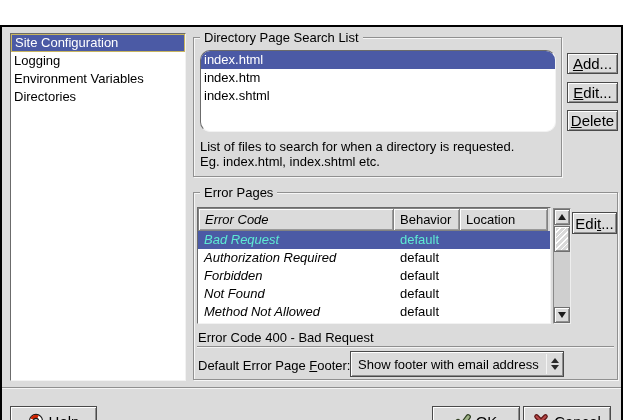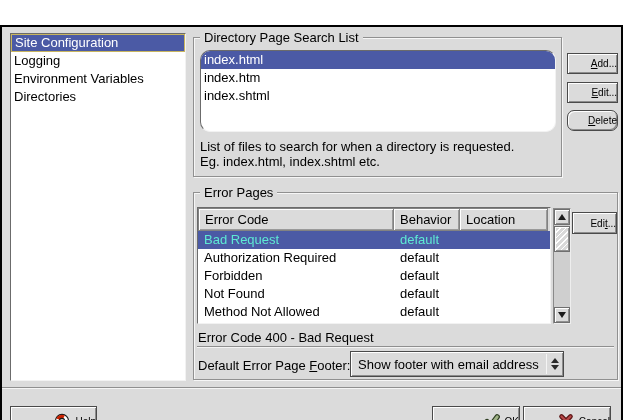--- a/index.html
+++ b/index.html
@@ -23,42 +23,42 @@
     box-shadow: inset 1px 1px 0 #f6f6f6, 1px 1px 0 #f6f6f6;
   }
   .group-label {
     position: absolute; top: -8px; left: 6px; background: #dbdbdb;
     padding: 0 4px; line-height: 15px; white-space: nowrap;
   }
   .btn {
     position: absolute; background: #dbdbdb;
     border: 1px solid #4a4a4a;
     box-shadow: inset 1px 1px 0 #ffffff, inset -1px -1px 0 #8d8d8d;
-    display: flex; align-items: center; justify-content: flex-end;
-    font-size: 10px; white-space: nowrap; gap: 5px; cursor: default;
+    display: flex; align-items: center; justify-content: center;
+    font-size: 15px; white-space: nowrap; gap: 5px; cursor: default;
   }
   .mn { text-decoration: underline; }
   .desc-line { white-space: nowrap; }
   
   .etable {
     position: absolute; background: #fff;
     border: 1px solid; border-color: #6b6b6b #f2f2f2 #f2f2f2 #6b6b6b;
   }
   .thead { display: flex; height: 23px; background: #dbdbdb; }
   .th {
     height: 23px; line-height: 22px; padding: 0 6px;
     background: #dbdbdb; border: 1px solid #828282;
     box-shadow: inset 1px 1px 0 #ffffff, inset -1px -1px 0 #9a9a9a;
     margin-left: -1px; overflow: hidden;
   }
   .th:first-child { margin-left: 0; }
   .trow { display: flex; height: 18px; line-height: 18px; }
   .trow.selected { background: #4b5aa5; color: #5eead4; }
   .td { padding: 0 6px; overflow: hidden; white-space: nowrap; }
-  .col-code { width: 196px; }
+  .col-code { width: 196px; font-style: italic; }
   .col-behavior { width: 67px; }
   .col-location { width: 89px; }
   
   .vscroll {
     position: absolute; width: 18px; background: #cfcfcf;
     border: 1px solid; border-color: #8a8a8a #eee #eee #8a8a8a;
   }
   .sb-btn {
     position: absolute; left: 0; width: 16px; height: 16px; background: #dbdbdb;
     border: 1px solid #6f6f6f;
@@ -113,21 +113,21 @@
       <div class="desc-line">Eg. index.html, index.shtml etc.</div>
     </div>
   </div>
 
   <div class="btn" style="left:565px; top:26px; width:51px; height:21px;">
     <span><span></span><span class="mn">A</span><span>dd...</span></span>
   </div>
   <div class="btn" style="left:565px; top:55px; width:51px; height:21px;">
     <span><span></span><span class="mn">E</span><span>dit...</span></span>
   </div>
-  <div class="btn" style="left:565px; top:83px; width:51px; height:21px;border-radius:7px;">
+  <div class="btn" style="left:565px; top:83px; width:51px; height:21px;">
     <span><span></span><span class="mn">D</span><span>elete</span></span>
   </div>
 
   <div class="groupbox" style="left:191px; top:165px; width:425px; height:188px;">
     <div class="group-label">Error Pages</div>
 
     <div class="etable" style="left:3px; top:14px; width:354px; height:117px;">
       <div class="thead">
         <div class="th col-code">Error Code</div>
         <div class="th col-behavior">Behavior</div>

